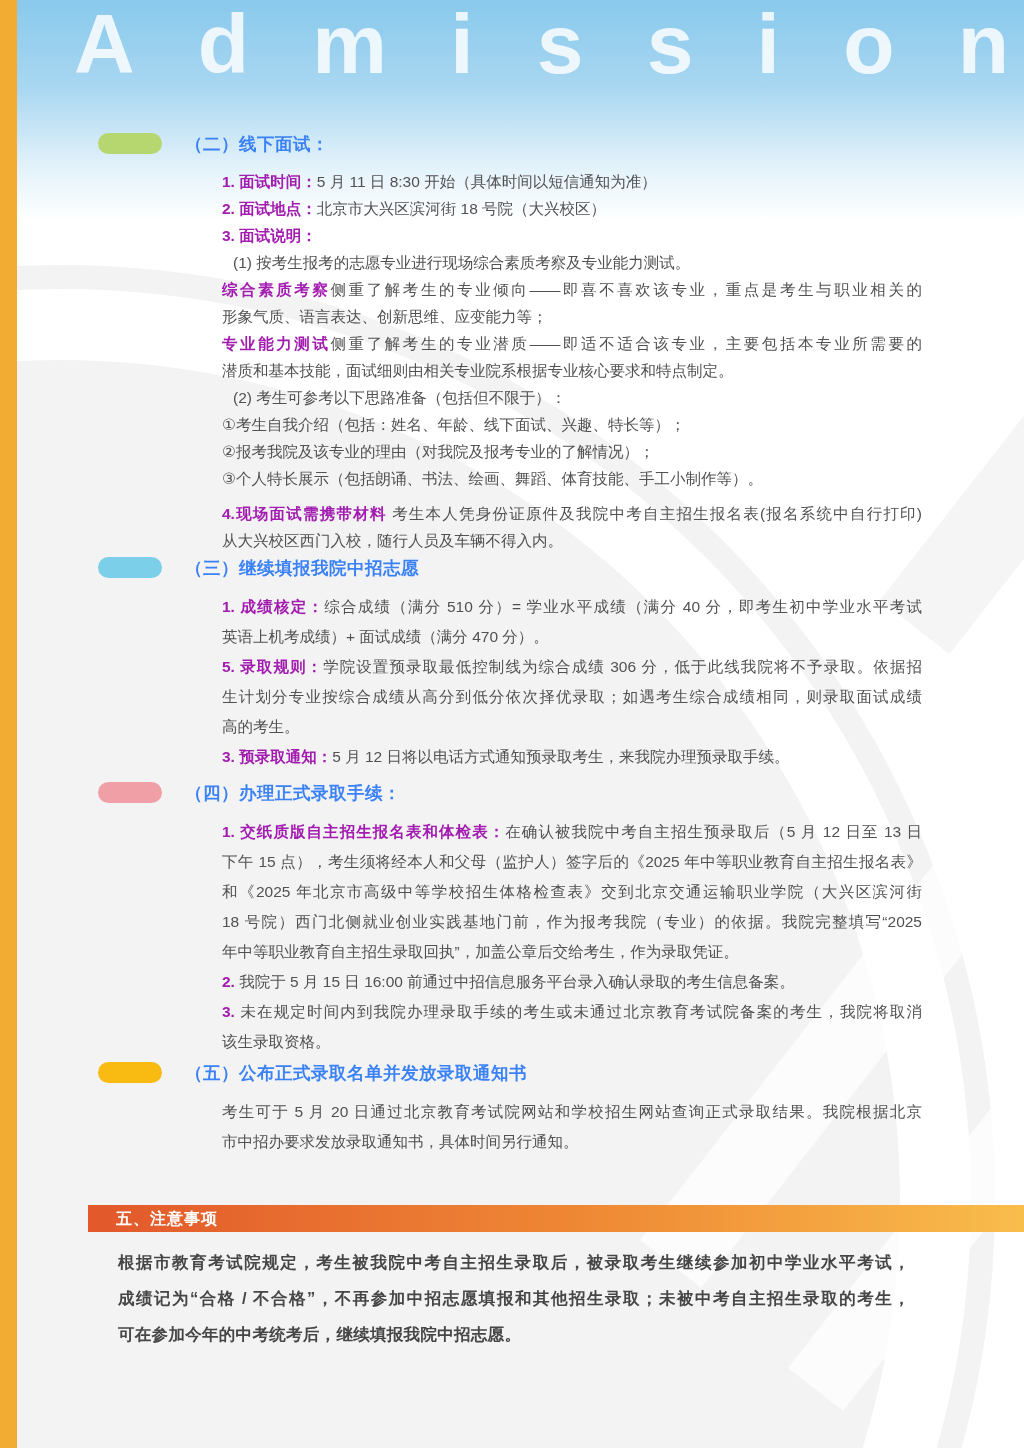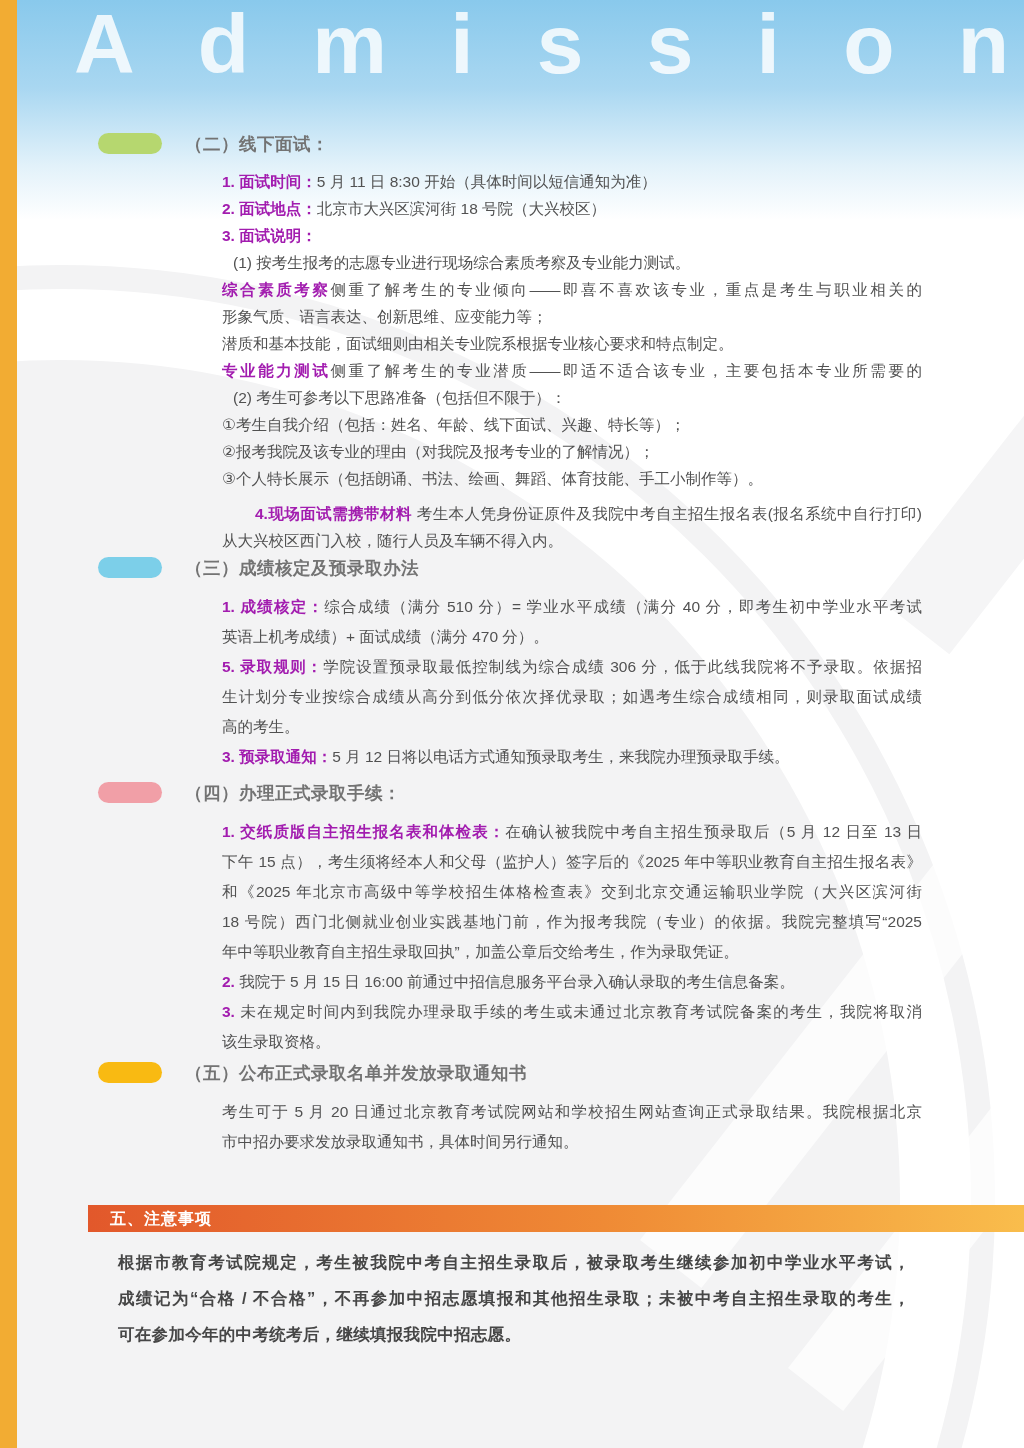--- a/index.html
+++ b/index.html
@@ -19,34 +19,34 @@
   .swoosh{position:absolute;background:rgba(255,255,255,0.72);}
   .swoosh.s1{left:640px;top:1240px;width:980px;height:78px;transform:rotate(-52deg);transform-origin:left top;}
   .swoosh.s2{left:788px;top:1368px;width:980px;height:70px;transform:rotate(-52deg);transform-origin:left top;}
   .stripe-tr{position:absolute;left:880px;top:600px;width:430px;height:88px;background:#f5f5f6;
     transform:rotate(-52deg);transform-origin:left top;}
   
   .sec{position:absolute;left:98px;right:0;z-index:10;}
   #sec2{top:133px;} #sec3{top:557px;} #sec4{top:782px;} #sec5{top:1062px;}
   .sec-head{display:flex;align-items:center;height:21px;}
   .pill{width:64px;height:21px;border-radius:11px;flex:0 0 auto;}
-  .sec-title{margin:0 0 0 23px;font-size:17.5px;font-weight:bold;color:#737373;letter-spacing:0.5px;white-space:nowrap;}
+  .sec-title{margin:0 0 0 23px;font-size:17.5px;font-weight:bold;color:#3b82f6;letter-spacing:0.5px;white-space:nowrap;}
   .sec-body{margin:14px 0 0 124px;width:700px;font-size:15.5px;color:#515151;}
   #sec2 .sec-body{line-height:27px;}
   #sec3 .sec-body,#sec4 .sec-body,#sec5 .sec-body{line-height:30px;}
   .line{text-align:justify;text-align-last:justify;}
   .line.last{text-align-last:left;}
   .line.ind1{margin-left:11px;}
   .line.ind2{}
-  .line.gap{margin-top:8px;margin-left:33px;}
+  .line.gap{margin-top:8px;}
   .line b{color:#a21caf;font-weight:bold;}
   
   .notice-banner{position:absolute;left:88px;right:0;top:1205px;height:27px;z-index:10;
     background:linear-gradient(90deg,#e2582b 0%,#ef8a35 55%,#f9bd4c 100%);
-    color:#ffffff;font-size:16px;font-weight:bold;line-height:27px;padding-left:22px;box-sizing:border-box;letter-spacing:1px;}
+    color:#ffffff;font-size:16px;font-weight:bold;line-height:27px;padding-left:28px;box-sizing:border-box;letter-spacing:1px;}
   .notice-body{position:absolute;left:118px;top:1244px;width:792px;z-index:10;
     font-size:16.5px;font-weight:bold;color:#464646;line-height:36px;letter-spacing:0.3px;}
   .notice-body .line{text-align:justify;text-align-last:justify;}
   .notice-body .line.last{text-align-last:left;}
 </style>
 </head>
 <body>
 
 <div class="bg-header"></div>
 <div class="watermark">
@@ -72,35 +72,35 @@
     <div class="pill" style="background: rgb(182, 215, 111);"></div>
     <h2 class="sec-title"><span>（二）</span><span>线下面试：</span></h2>
   </div>
   <div class="sec-body">
       <div class="line ind0 last"><b>1. 面试时间：</b><span>5 月 11 日 8:30 开始（具体时间以短信通知为准）</span></div>
       <div class="line ind0 last"><b>2. 面试地点：</b><span>北京市大兴区滨河街 18 号院（大兴校区）</span></div>
       <div class="line ind0 last"><b>3. 面试说明：</b></div>
       <div class="line ind1 last"><span>(1) 按考生报考的志愿专业进行现场综合素质考察及专业能力测试。</span></div>
       <div class="line ind2"><b>综合素质考察</b><span>侧重了解考生的专业倾向——即喜不喜欢该专业，重点是考生与职业相关的</span></div>
       <div class="line ind2 last"><span>形象气质、语言表达、创新思维、应变能力等；</span></div>
+      <div class="line ind2"><b>专业能力测试</b><span>侧重了解考生的专业潜质——即适不适合该专业，主要包括本专业所需要的</span></div>
       <div class="line ind2 last"><span>潜质和基本技能，面试细则由相关专业院系根据专业核心要求和特点制定。</span></div>
-      <div class="line ind2"><b>专业能力测试</b><span>侧重了解考生的专业潜质——即适不适合该专业，主要包括本专业所需要的</span></div>
       <div class="line ind1 last"><span>(2) 考生可参考以下思路准备（包括但不限于）：</span></div>
       <div class="line ind2 last"><span>①考生自我介绍（包括：姓名、年龄、线下面试、兴趣、特长等）；</span></div>
       <div class="line ind2 last"><span>②报考我院及该专业的理由（对我院及报考专业的了解情况）；</span></div>
       <div class="line ind2 last"><span>③个人特长展示（包括朗诵、书法、绘画、舞蹈、体育技能、手工小制作等）。</span></div>
       <div class="line ind0 gap"><b>4.现场面试需携带材料</b><span> 考生本人凭身份证原件及我院中考自主招生报名表(报名系统中自行打印)</span></div>
       <div class="line ind0 last"><span>从大兴校区西门入校，随行人员及车辆不得入内。</span></div>
     </div>
 </section>
 
 <section class="sec" id="sec3">
   <div class="sec-head">
     <div class="pill" style="background: rgb(124, 207, 233);"></div>
-    <h2 class="sec-title"><span>（三）</span><span>成绩核定及预录取办法</span></h2>
+    <h2 class="sec-title"><span>（三）</span><span>继续填报我院中招志愿</span></h2>
   </div>
   <div class="sec-body">
       <div class="line ind0"><b>1. 成绩核定：</b><span>综合成绩（满分 510 分）= 学业水平成绩（满分 40 分，即考生初中学业水平考试</span></div>
       <div class="line ind0 last"><span>英语上机考成绩）+ 面试成绩（满分 470 分）。</span></div>
       <div class="line ind0"><b>5. 录取规则：</b><span>学院设置预录取最低控制线为综合成绩 306 分，低于此线我院将不予录取。依据招</span></div>
       <div class="line ind0"><span>生计划分专业按综合成绩从高分到低分依次择优录取；如遇考生综合成绩相同，则录取面试成绩</span></div>
       <div class="line ind0 last"><span>高的考生。</span></div>
       <div class="line ind0 last"><b>3. 预录取通知：</b><span>5 月 12 日将以电话方式通知预录取考生，来我院办理预录取手续。</span></div>
     </div>
 </section>

